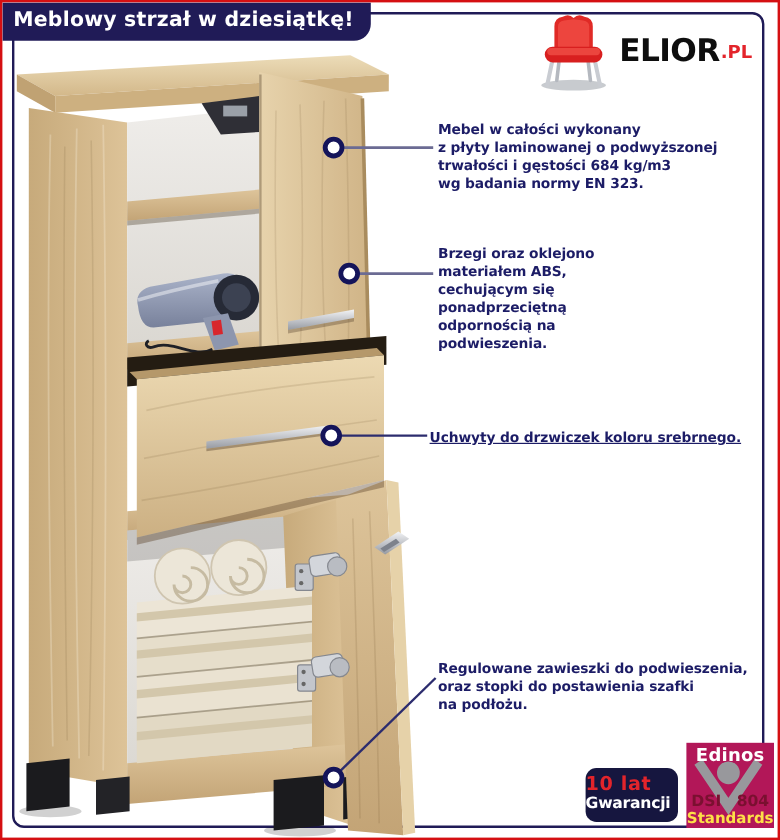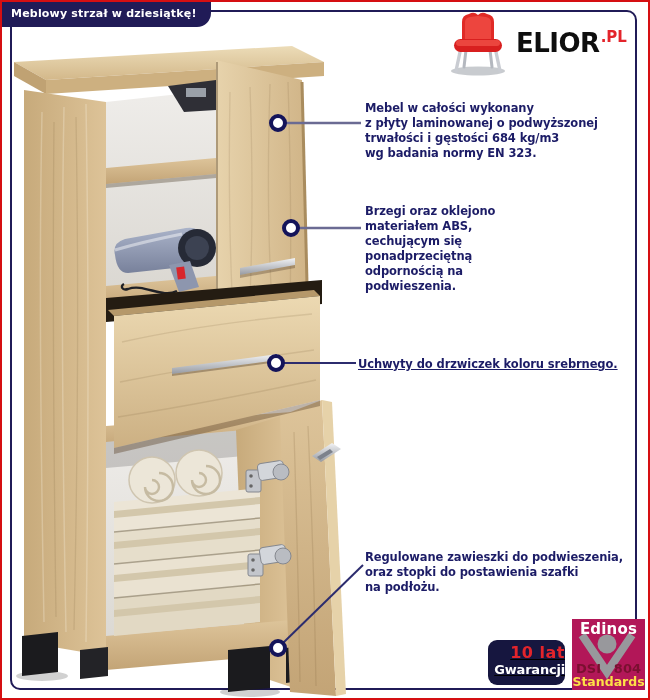--- a/index.html
+++ b/index.html
@@ -7,37 +7,37 @@
     position:relative;width:650px;height:700px;box-sizing:border-box;
     background:#fff;border:2px solid #d50f12;overflow:hidden;
     font-family:"DejaVu Sans","Liberation Sans",sans-serif;
   }
   .inner-border{
     position:absolute;left:8px;top:8px;width:627px;height:680px;
     box-sizing:border-box;border:2px solid #201b57;border-radius:10px;
   }
   .banner{
     position:absolute;left:0;top:0;background:#201b57;color:#fff;
-    font-weight:bold;font-size:11px;letter-spacing:.2px;
+    font-weight:bold;font-size:17px;letter-spacing:.2px;
     padding:5px 14px 7px 9px;border-radius:0 0 14px 0;white-space:nowrap;z-index:6;
   }
   .logo{position:absolute;left:446px;top:8px;display:flex;align-items:center;z-index:6;}
-  .logo .wordmark{display:flex;align-items:flex-start;margin-left:8px;}
+  .logo .wordmark{display:flex;align-items:center;margin-left:8px;}
   .logo .brand{font-size:26px;font-weight:900;letter-spacing:-.5px;color:#0e0e0e;}
   .logo .tld{font-size:15px;font-weight:900;color:#e3242b;margin-left:1px;}
   .cab{position:absolute;left:0;top:0;z-index:2;}
   .ann{position:absolute;color:#1c1c66;font-weight:bold;font-size:11.5px;
     line-height:15px;letter-spacing:-.1px;white-space:nowrap;z-index:5;}
   .a1{left:363px;top:99px;}
   .a2{left:363px;top:202px;}
   .a3{left:356px;top:355px;text-decoration:underline;}
   .a4{left:363px;top:548px;}
   .badge10{
     position:absolute;left:486px;top:638px;width:77px;height:45px;z-index:6;
-    background:#16163f;border-radius:9px;text-align:right;box-sizing:border-box;padding-top:4px;text-decoration:underline;
+    background:#16163f;border-radius:9px;text-align:left;box-sizing:border-box;padding-top:4px;
   }
   .b10-top{color:#e3242b;font-size:16px;font-weight:900;line-height:18px;letter-spacing:.5px;}
   .b10-bot{color:#fff;font-size:13px;font-weight:800;line-height:16px;letter-spacing:-.2px;}
   .edinos{position:absolute;left:570px;top:617px;width:73px;height:71px;background:#b21758;z-index:7;}
   .ed-brand{position:absolute;top:1px;left:0;width:100%;text-align:center;color:#fff;
     font-size:15px;font-weight:900;letter-spacing:.2px;z-index:2;}
   .ed-v{position:absolute;left:0;top:13px;z-index:1;}
   .ed-dsi{position:absolute;left:4px;top:42px;color:#7a1030;font-size:13px;font-weight:900;z-index:2;}
   .ed-804{position:absolute;right:4px;top:42px;color:#7a1030;font-size:13px;font-weight:900;z-index:2;}
   .ed-std{position:absolute;bottom:1px;left:0;width:100%;text-align:center;color:#fde047;

